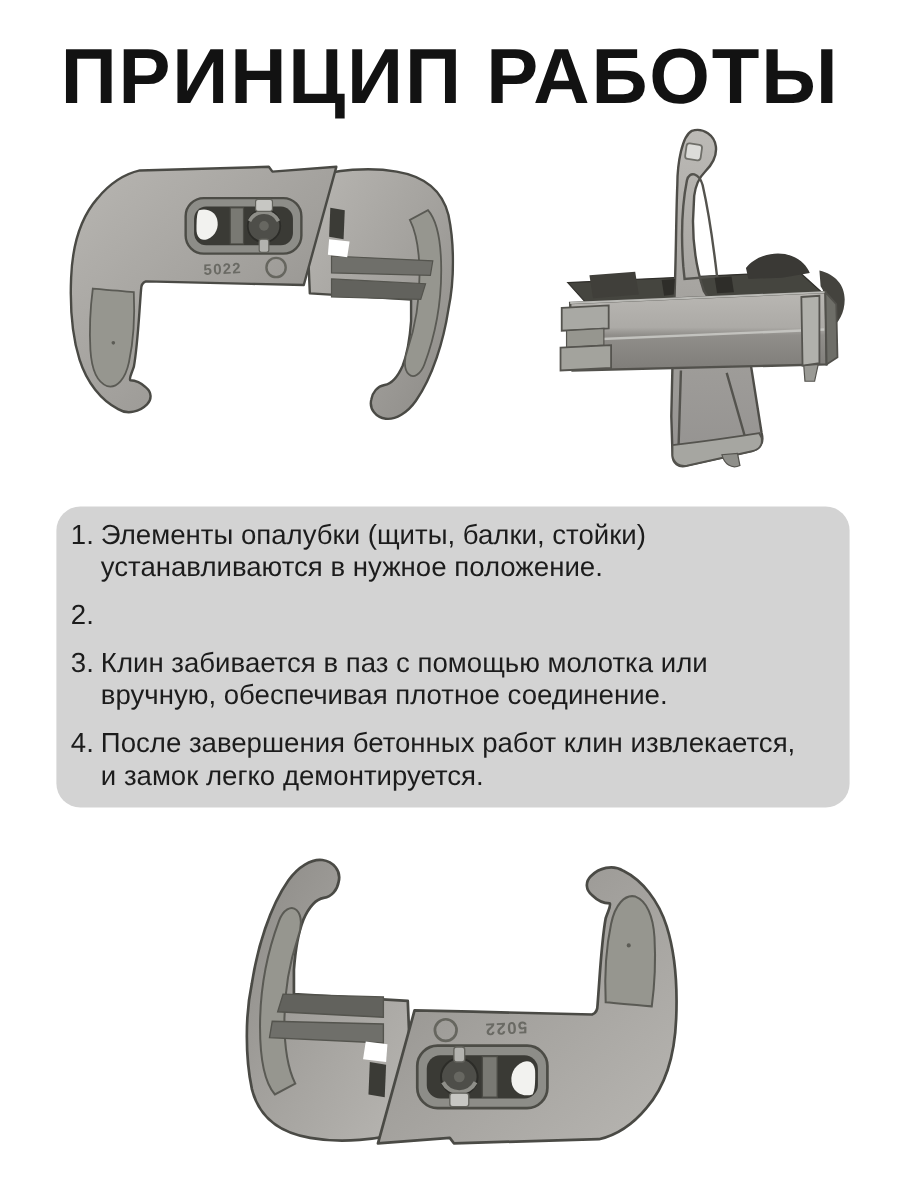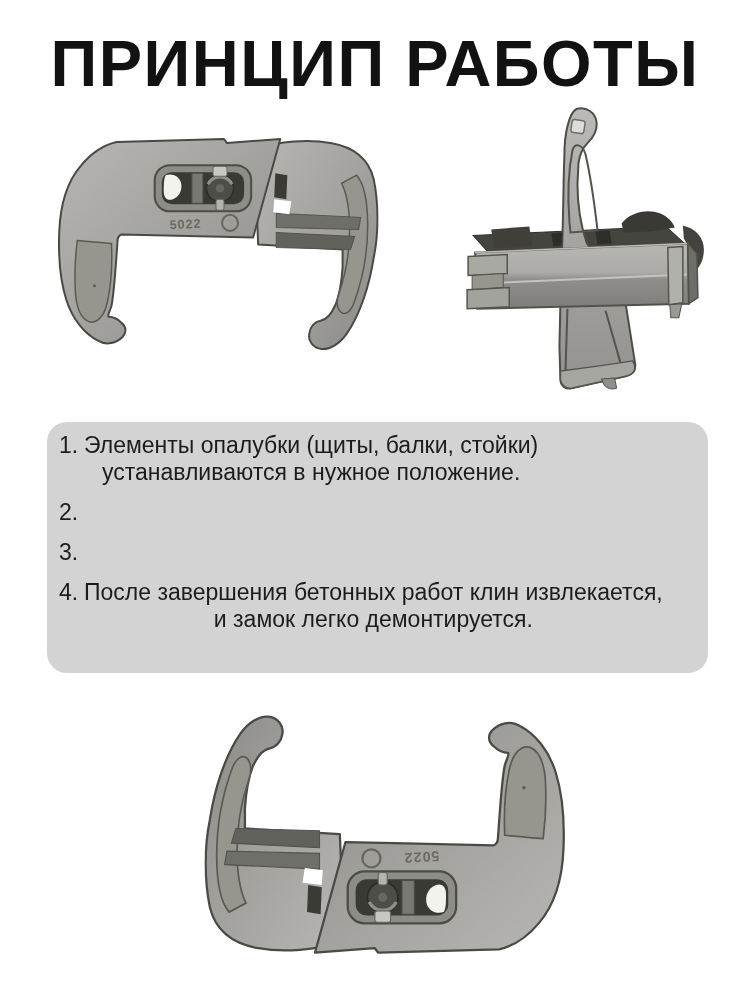--- a/index.html
+++ b/index.html
@@ -8,21 +8,21 @@
   .title{position:absolute;top:28px;left:0;width:100%;margin:0;text-align:center;
          font-size:65px;font-weight:bold;letter-spacing:1.5px;color:#121212;line-height:1.1;}
   .photo{position:absolute;}
   .photo-front-top{left:57px;top:137px;width:322px;height:217px;}
   .photo-side{left:455px;top:106px;width:256px;height:293px;}
   .photo-front-bottom{left:204px;top:711px;width:362px;height:244px;transform:rotate(180deg);}
   .panel{position:absolute;left:47px;top:422px;width:661px;height:251px;background:#d3d3d3;
          border-radius:20px;box-sizing:border-box;padding:10px 22px 0 11px;}
   .step{display:flex;margin-bottom:13px;color:#1c1c1c;font-size:23px;line-height:27px;}
   .step .num{flex:none;width:25px;margin-left:1px;}
-  .step .txt{white-space:pre-line;text-align:center;}
+  .step .txt{white-space:pre-line;}
   .defs-hidden{position:absolute;width:0;height:0;overflow:hidden;}
 </style>
 </head>
 <body>
 
 <div class="page">
 
   <svg class="defs-hidden" xmlns="http://www.w3.org/2000/svg" xmlns:xlink="http://www.w3.org/1999/xlink" aria-hidden="true">
     <defs>
       <linearGradient id="gradMetal" x1="0" y1="0" x2="1" y2="1">
@@ -147,20 +147,22 @@
     <div class="step">
       <span class="num">1.</span>
       <span class="txt">Элементы опалубки (щиты, балки, стойки)
 устанавливаются в нужное положение.</span>
     </div>
     <div class="step">
       <span class="num">2.</span>
     </div>
     <div class="step">
       <span class="num">3.</span>
+      <span class="txt">Клин забивается в паз с помощью молотка или
+вручную, обеспечивая плотное соединение.</span>
     </div>
     <div class="step">
       <span class="num">4.</span>
       <span class="txt">После завершения бетонных работ клин извлекается,
 и замок легко демонтируется.</span>
     </div>
   </section>
 
   <svg class="photo photo-front-bottom" viewBox="0 0 320 216" xmlns="http://www.w3.org/2000/svg" xmlns:xlink="http://www.w3.org/1999/xlink">
     <use href="#sym-clamp-front" xlink:href="#sym-clamp-front"></use>

